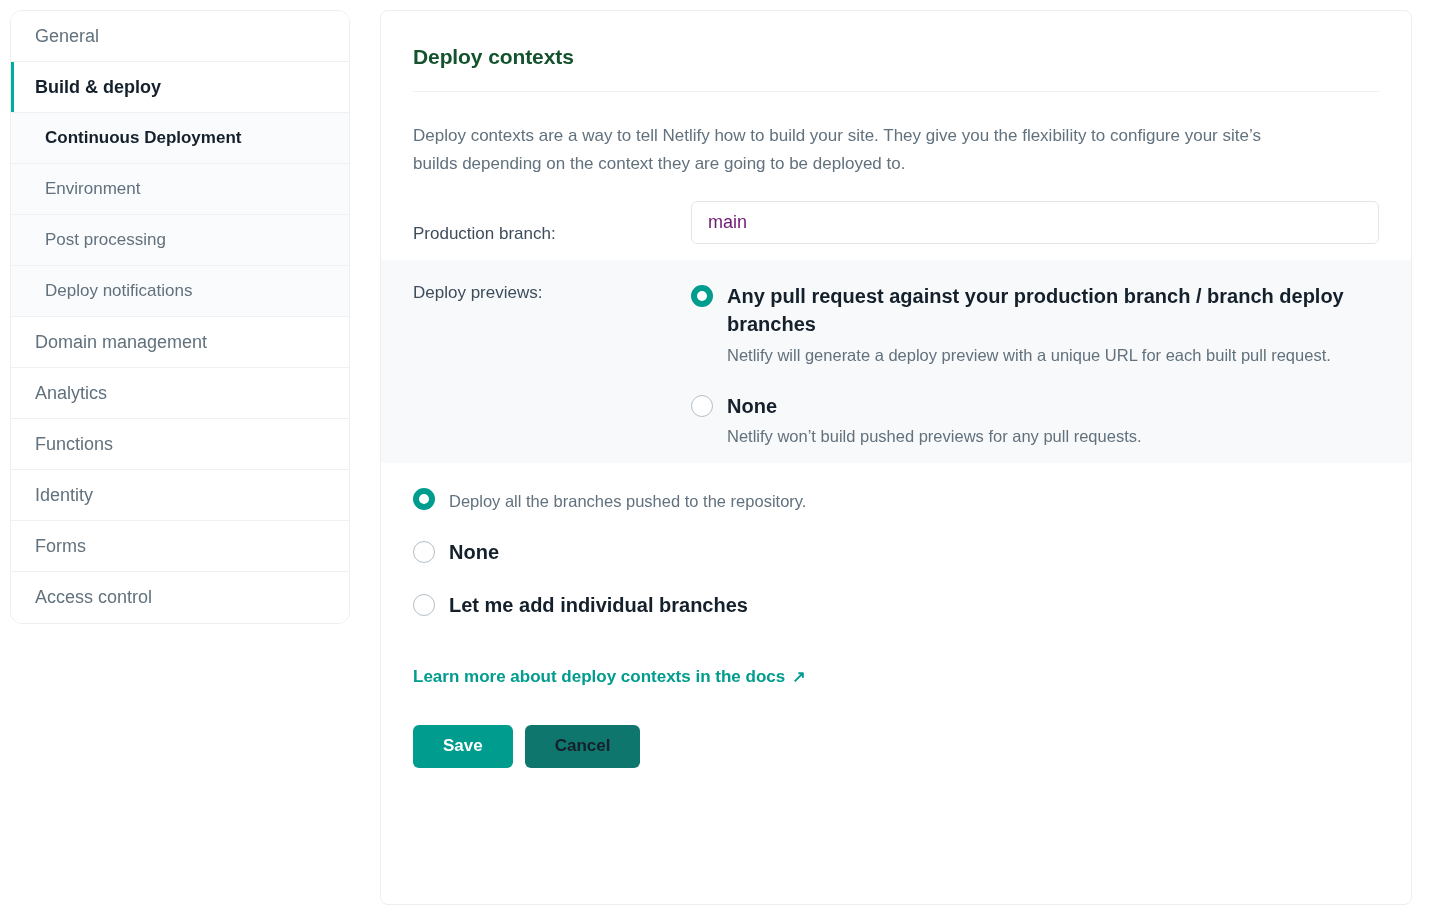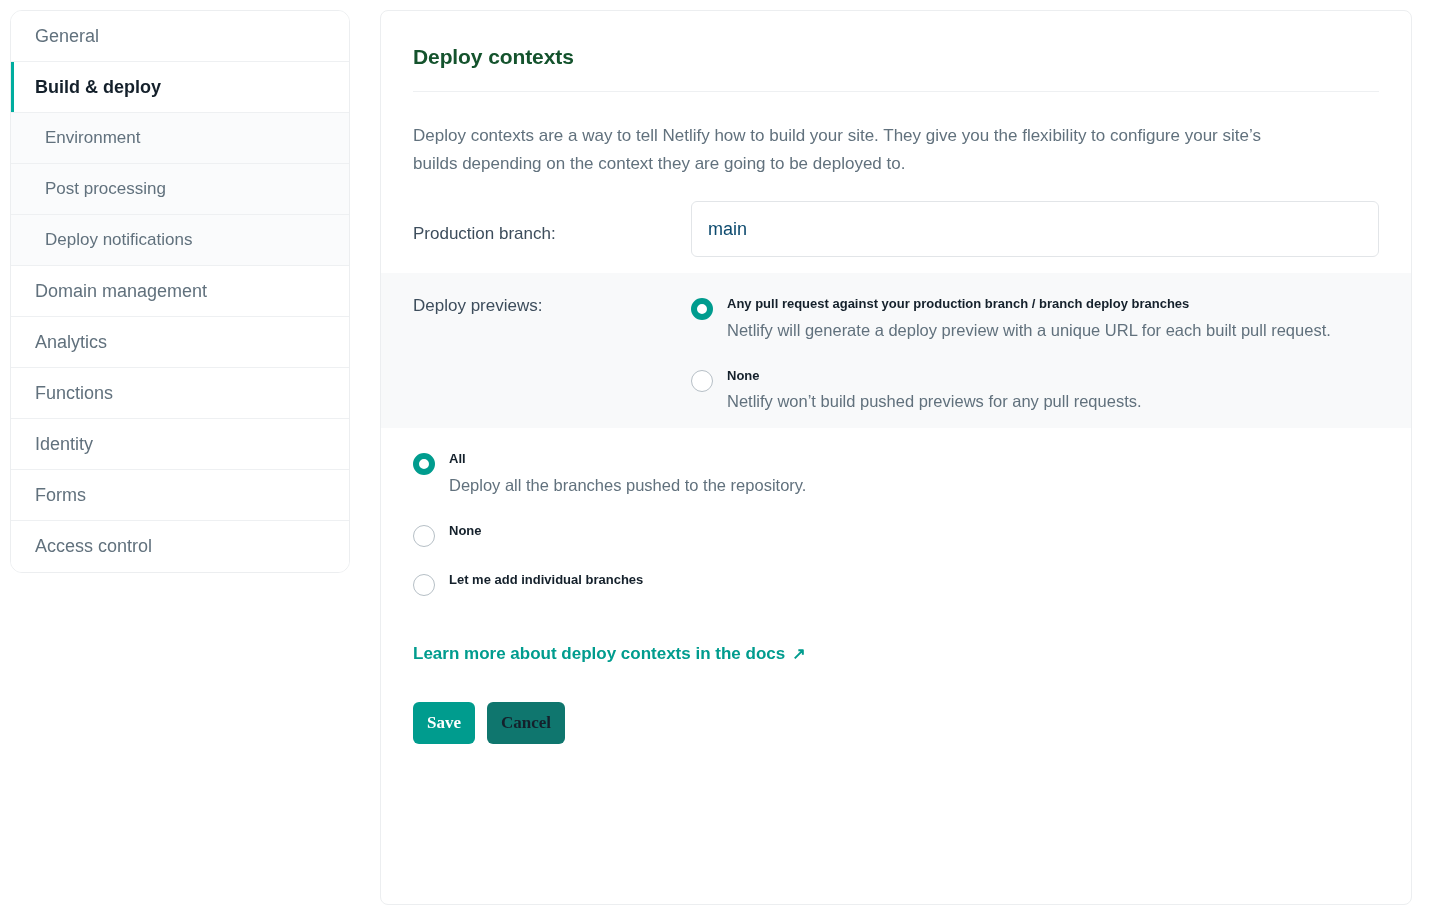--- a/index.html
+++ b/index.html
@@ -120,27 +120,27 @@
   }
 
   .row-label.align-mid { padding-top: 23px; }
 
   .row-field { flex: 1 1 auto; }
 
   .branch-row { padding-top: 24px; padding-bottom: 16px; }
 
   .text-input {
     width: 100%;
-    height: 56px;
+    height: 43px;
     border: 1px solid #e2e5e8;
     border-radius: 6px;
     background: #ffffff;
     font-family: "Liberation Sans", sans-serif;
     font-size: 18px;
-    color: #0c4a6e;
+    color: #701a75;
     padding: 0 16px;
     outline: none;
   }
 
   
   .opt-group { padding: 22px 0 10px 0; }
 
   .opt {
     display: flex;
     align-items: flex-start;
@@ -161,21 +161,21 @@
 
   .radio.checked {
     border: 6px solid #009c8e;
     background: #ffffff;
     box-shadow: 0 0 0 0 transparent;
   }
 
   .opt-body { flex: 1 1 auto; }
 
   .opt-title {
-    font-size: 13px;
+    font-size: 20px;
     font-weight: bold;
     color: #14202b;
     line-height: 1.42;
     max-width: 660px;
   }
 
   .opt-desc {
     font-size: 16.5px;
     color: #61717d;
     line-height: 1.58;
@@ -206,26 +206,26 @@
   }
 
   
   .btn-row {
     display: flex;
     gap: 12px;
     padding: 38px 32px 40px 32px;
   }
 
   .btn {
-    font-family: Liberation Serif, serif;
+    font-family: Liberation Sans, sans-serif;
     font-size: 17px;
     font-weight: bold;
     border: none;
     border-radius: 6px;
-    padding: 11px 14px;
+    padding: 11px 30px;
     cursor: pointer;
     line-height: 1.2;
     text-align: right;
   }
 
   .btn-primary { background: #009c8e; color: #ffffff; }
   .btn-secondary { background: #0f766e; color: #14202b; }
 </style>
 </head>
 <body>
@@ -233,20 +233,23 @@
 <div class="page">
 
   <nav class="sidebar" id="sidebar">
       <div class="nav-item">
         <span>General</span>
       </div>
       <div class="nav-item active">
         <span class="active-bar"></span>
         <span>Build &amp; deploy</span>
       </div>
+      <div class="nav-item sub current">
+        <span>Continuous Deployment</span>
+      </div>
       <div class="nav-item sub">
         <span>Environment</span>
       </div>
       <div class="nav-item sub">
         <span>Post processing</span>
       </div>
       <div class="nav-item sub">
         <span>Deploy notifications</span>
       </div>
       <div class="nav-item">
@@ -305,21 +308,20 @@
           </div>
       </div>
     </div>
 
     <div class="row">
       <div class="row-field">
         <div class="opt-group" id="branch-deploys-options">
             <div class="opt">
               <span class="radio checked"></span>
               <div class="opt-body">
-                <div class="opt-title">All</div>
                 <div class="opt-desc">Deploy all the branches pushed to the repository.</div>
               </div>
             </div>
             <div class="opt-spacer"></div>
             <div class="opt">
               <span class="radio"></span>
               <div class="opt-body">
                 <div class="opt-title">None</div>
               </div>
             </div>

